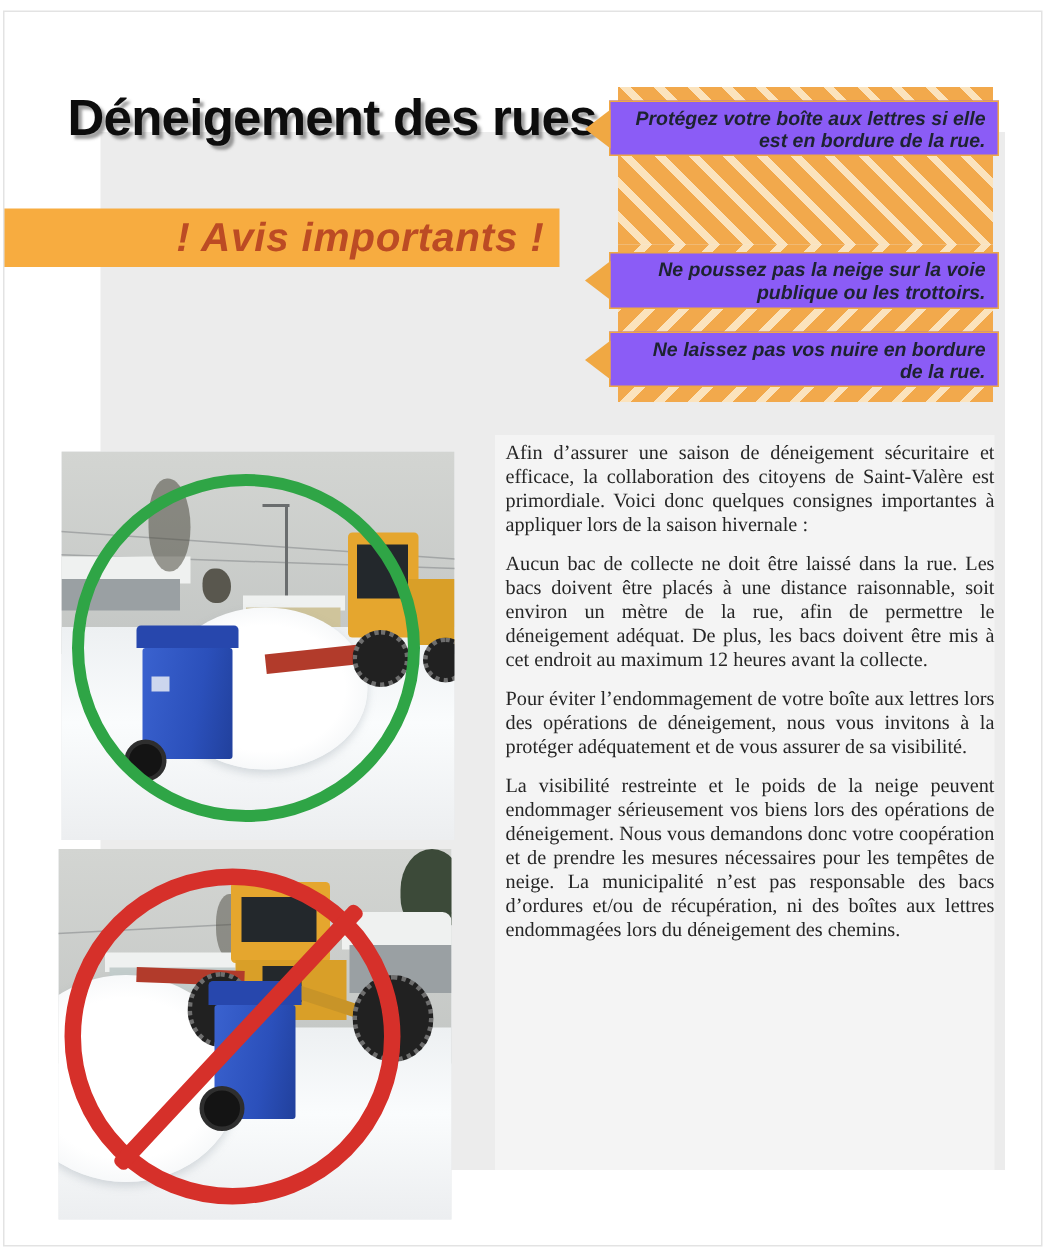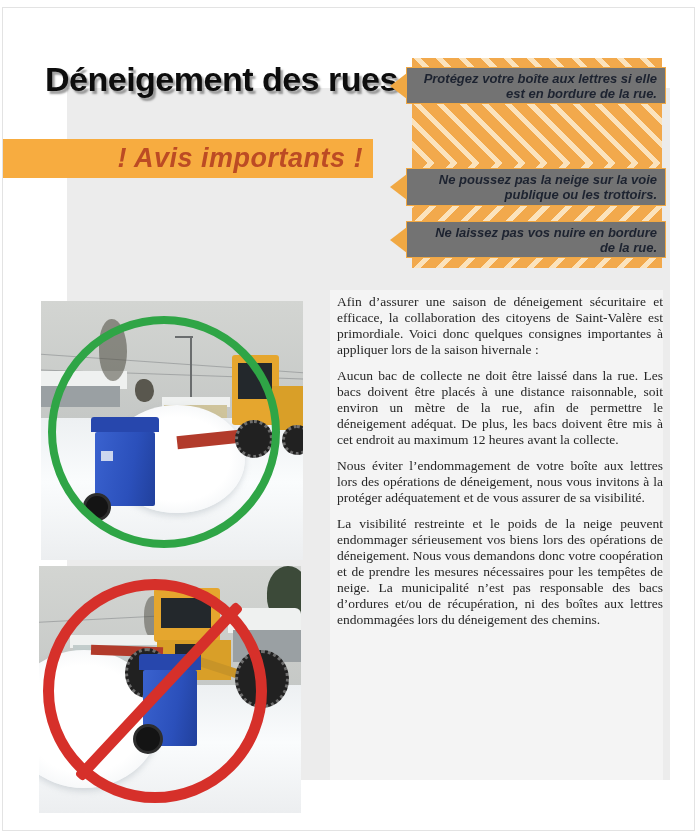--- a/index.html
+++ b/index.html
@@ -36,21 +36,21 @@
   .chevband {
     position:absolute; left:22px; top:0; width:250px; height:210px;
     background-image:
       repeating-linear-gradient(45deg,  var(--chevron_orange) 0 11px, var(--chevron_light) 11px 16px),
       repeating-linear-gradient(135deg, var(--chevron_orange) 0 11px, var(--chevron_light) 11px 16px);
     background-size:100% 50%;
     background-position:left top, left bottom;
     background-repeat:no-repeat;
   }
   .callout {
-    position:absolute; left:16px; width:260px; background:#737373;
+    position:absolute; left:16px; width:260px; background:#8b5cf6;
     border:1.5px solid var(--box_border);
     display:flex; align-items:center; justify-content:flex-end;
     padding:2px 8px 2px 14px;
   }
   .callout-text {
     font-style:italic; font-weight:bold; font-size:13px; line-height:15px;
     color:#1d2330; text-align:right;
   }
   .callout-arrow {
     position:absolute; left:-17px; top:50%; transform:translateY(-50%);
@@ -188,18 +188,18 @@
     <div class="bin-lid" style="left:100px;top:88px;width:62px;height:16px;"></div>
     <div class="bin-body" style="left:104px;top:104px;width:54px;height:76px;"></div>
     <div class="bin-wheel" style="left:94px;top:158px;width:30px;height:30px;"></div>
     <div class="ring ring-red" style="left:4px;top:13px;width:224px;height:224px;"></div>
     <div class="slash" style="left:2px;top:120px;width:236px;height:11px;"></div>
   </div>
 
   <div class="body-text">
     <p>Afin d’assurer une saison de déneigement sécuritaire et efficace, la collaboration des citoyens de Saint-Valère est primordiale. Voici donc quelques consignes importantes à appliquer lors de la saison hivernale :</p>
     <p>Aucun bac de collecte ne doit être laissé dans la rue. Les bacs doivent être placés à une distance raisonnable, soit environ un mètre de la rue, afin de permettre le déneigement adéquat. De plus, les bacs doivent être mis à cet endroit au maximum 12 heures avant la collecte.</p>
-    <p>Nous éviter l’endommagement de votre boîte aux lettres lors des opérations de déneigement, nous vous invitons à la protéger adéquatement et de vous assurer de sa visibilité.</p>
+    <p>Pour éviter l’endommagement de votre boîte aux lettres lors des opérations de déneigement, nous vous invitons à la protéger adéquatement et de vous assurer de sa visibilité.</p>
     <p>La visibilité restreinte et le poids de la neige peuvent endommager sérieusement vos biens lors des opérations de déneigement. Nous vous demandons donc votre coopération et de prendre les mesures nécessaires pour les tempêtes de neige. La municipalité n’est pas responsable des bacs d’ordures et/ou de récupération, ni des boîtes aux lettres endommagées lors du déneigement des chemins.</p>
   </div>
 
   <div class="page-edge"></div>
 </div>
 
 </body></html>

